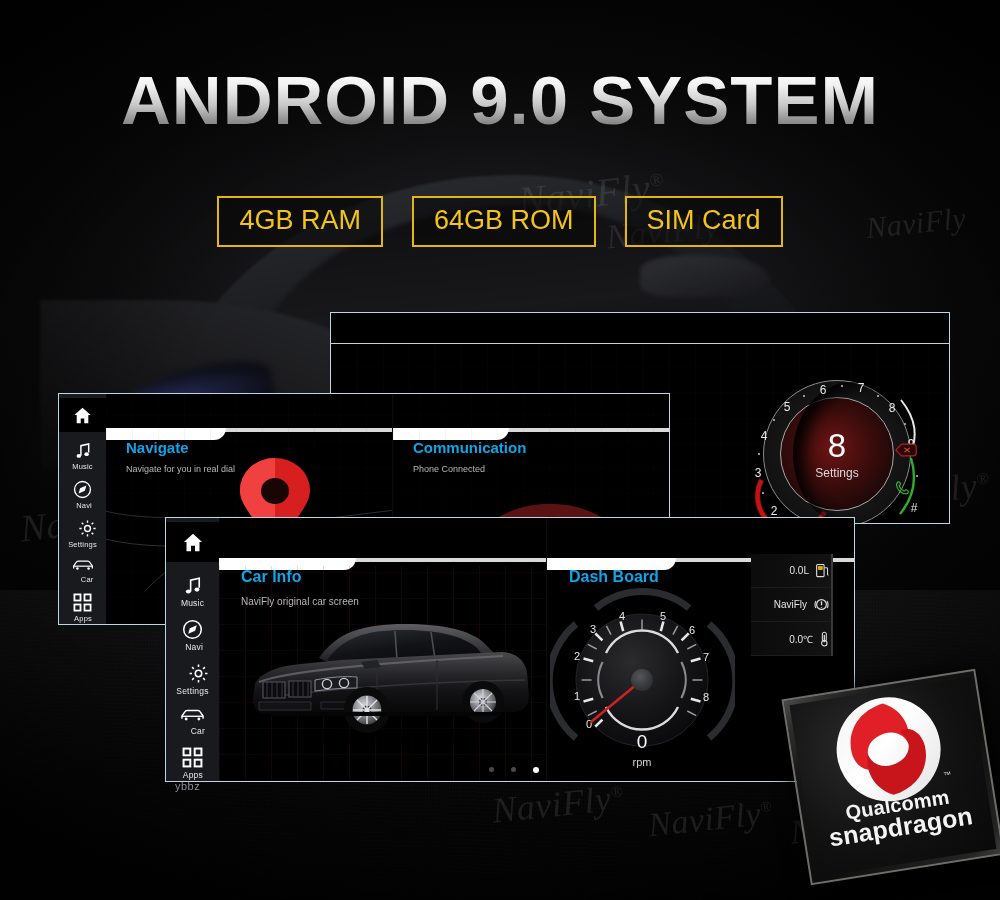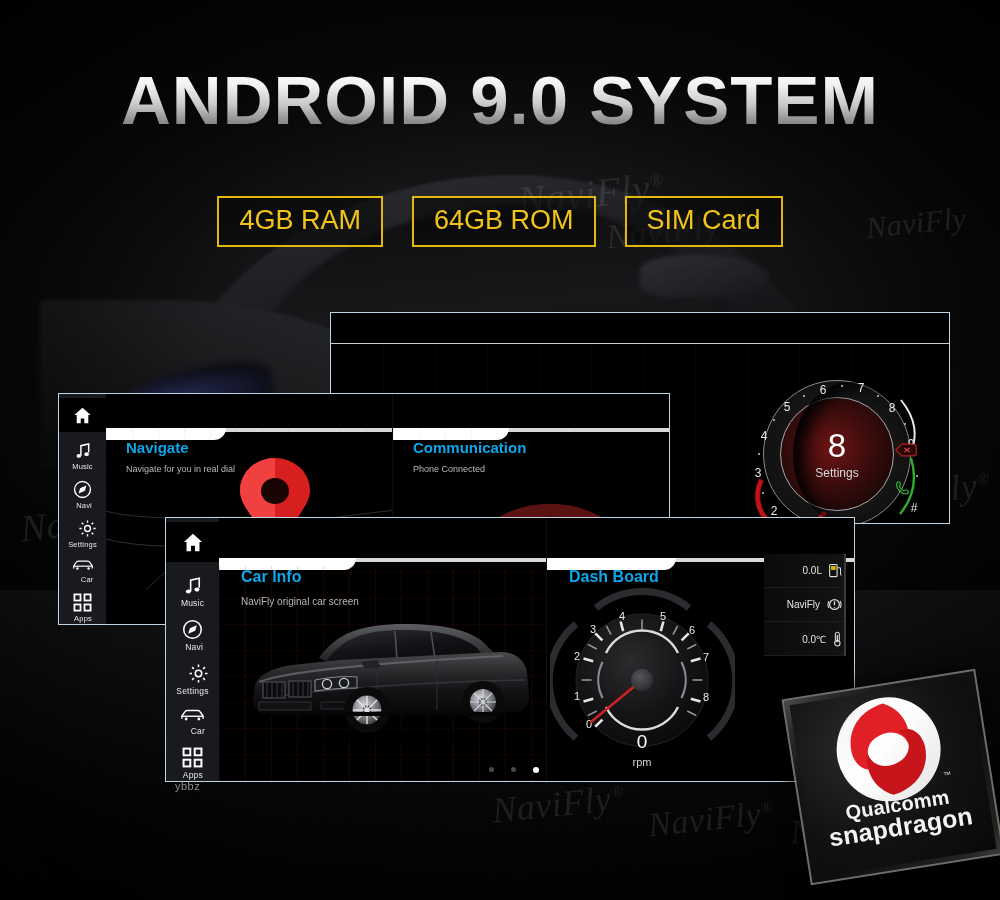--- a/index.html
+++ b/index.html
@@ -740,21 +740,21 @@
           </g>
 
           <path d="M92 92 L 41 134" stroke="#cc2222" stroke-width="2.6" stroke-linecap="round"></path>
           <circle cx="92" cy="92" r="11" fill="url(#hubG)"></circle>
 
           <text x="92" y="160" fill="#ffffff" font-size="19" font-family="Liberation Sans, sans-serif" text-anchor="middle">0</text>
           <text x="92" y="178" fill="#d2d2d4" font-size="11" font-family="Liberation Sans, sans-serif" text-anchor="middle">rpm</text>
         </svg>
       </div>
 
-      <div class="side-readouts" style="top:36px; right:8px; width:82px;text-align:right;">
+      <div class="side-readouts" style="top:36px; right:21px; width:82px;text-align:right;">
         <div class="ro-row">
           <span class="ro-val">0.0L</span>
           <span>
             <svg width="13" height="15" viewBox="0 0 14 16">
                 <rect x="0.7" y="1.6" width="8" height="13" rx="1" fill="none" stroke="#dcdcdc" stroke-width="1.2"></rect>
                 <rect x="2.2" y="3.2" width="5" height="4.2" fill="#e0b000"></rect>
                 <path d="M9 5h2.4a1 1 0 0 1 1 1v6a1 1 0 0 0 1 1" fill="none" stroke="#dcdcdc" stroke-width="1.1"></path>
               </svg>
           </span>
         </div>

